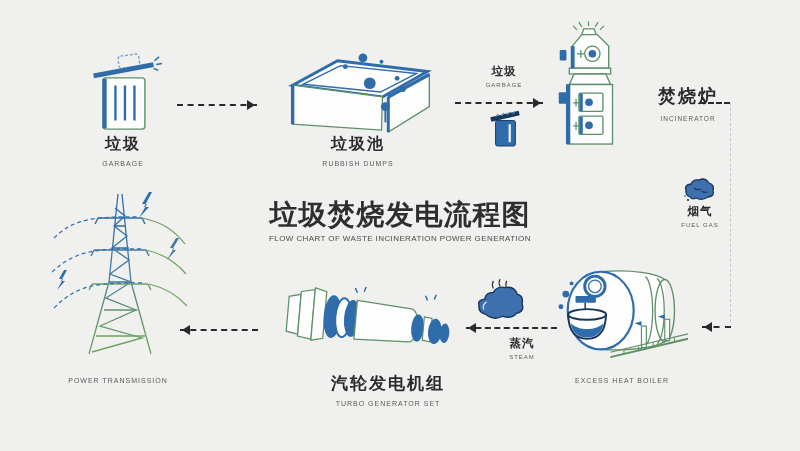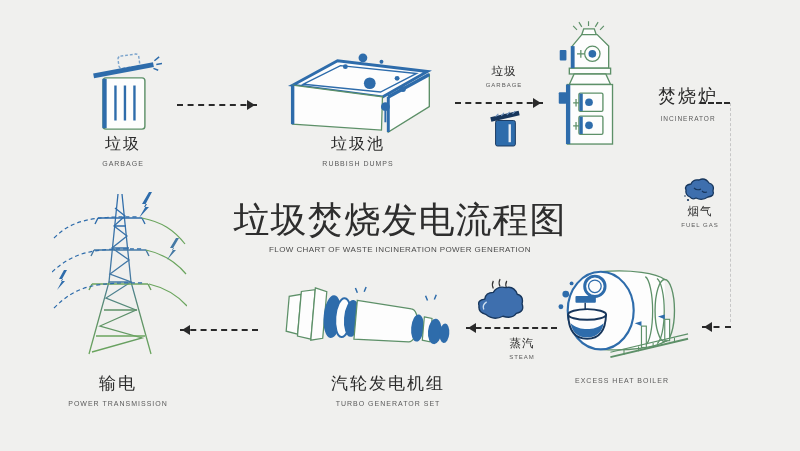--- a/index.html
+++ b/index.html
@@ -4,34 +4,34 @@
 <style>
   * { margin:0; padding:0; box-sizing:border-box; }
   html,body { width:800px; height:451px; overflow:hidden; }
   body { font-family:"Liberation Sans","DejaVu Sans",sans-serif; background:#f0f0ee; }
   #stage { position:relative; width:800px; height:451px; background:#f0f0ee; }
 
   .abs { position:absolute; }
 
   
   .node-label { position:absolute; text-align:center; }
-  .node-label .zh { font-weight:normal; color:#2b2b2b; }
+  .node-label .zh { font-weight:bold; color:#2b2b2b; }
   .node-label .en { color:#5a5a5a; letter-spacing:1px; margin-top:5px; }
   .label-lg .zh { font-size:17px; letter-spacing:2px; }
   .label-lg .en { font-size:7px; }
   .label-top .zh { font-size:16px; letter-spacing:2px; }
   .label-top .en { font-size:7px; }
   .label-side .zh { font-size:18px; letter-spacing:2px; }
   .label-side .en { font-size:6.5px; margin-top:7px; }
   .label-mini .zh { font-size:11.5px; letter-spacing:1px; }
   .label-mini .en { font-size:6px; margin-top:3px; }
 
   
   #title-block { position:absolute; left:230px; top:196px; width:340px; text-align:center; }
-  #title-block .zh { font-size:36px; font-weight:normal; color:#2e2e2e; letter-spacing:1px; }
+  #title-block .zh { font-size:28px; font-weight:bold; color:#2e2e2e; letter-spacing:1px; }
   #title-block .en { font-size:8px; color:#4a4a4a; letter-spacing:0.4px; margin-top:0; white-space:nowrap; }
 
   
   .dash-h { position:absolute; height:0; border-top:2px dashed #2a2a2a; }
   .dash-h.head-r::after { content:""; position:absolute; right:-3px; top:-6px;
       border:5px solid transparent; border-left:8px solid #2a2a2a; }
   .dash-h.head-l::before { content:""; position:absolute; left:-3px; top:-6px;
       border:5px solid transparent; border-right:8px solid #2a2a2a; }
   .dash-v { position:absolute; width:0; border-left:1.5px dashed #c7c7c7; }
 
@@ -265,17 +265,16 @@
         <path d="M94,64 C112,68 124,76 134,88" stroke="#6ba55e" stroke-width="1.2"></path>
         <path d="M2,122 C24,100 42,96 93,97" stroke="#2e6cab" stroke-width="1.2" stroke-dasharray="4,3"></path>
         <path d="M97,98 C114,102 126,110 135,120" stroke="#6ba55e" stroke-width="1.2"></path>
       </g>
       <path d="M97,6 l-7,12 h5 l-8,14 l10,-11 h-5 l8,-15 z" fill="#2e6cab"></path>
       <path d="M124,52 l-6,10 h4 l-7,12 l9,-10 h-4 l7,-12 z" fill="#4579a4"></path>
       <path d="M12,84 l-5,9 h4 l-6,11 l8,-9 h-4 l6,-11 z" fill="#2e6cab"></path>
     </svg>
   </div>
   <div class="node-label label-lg" style="left:38px; top:372px; width:160px;">
-    <div class="zh">输电</div>
     <div class="en">POWER TRANSMISSION</div>
   </div>
 
 </div>
 
 </body></html>

